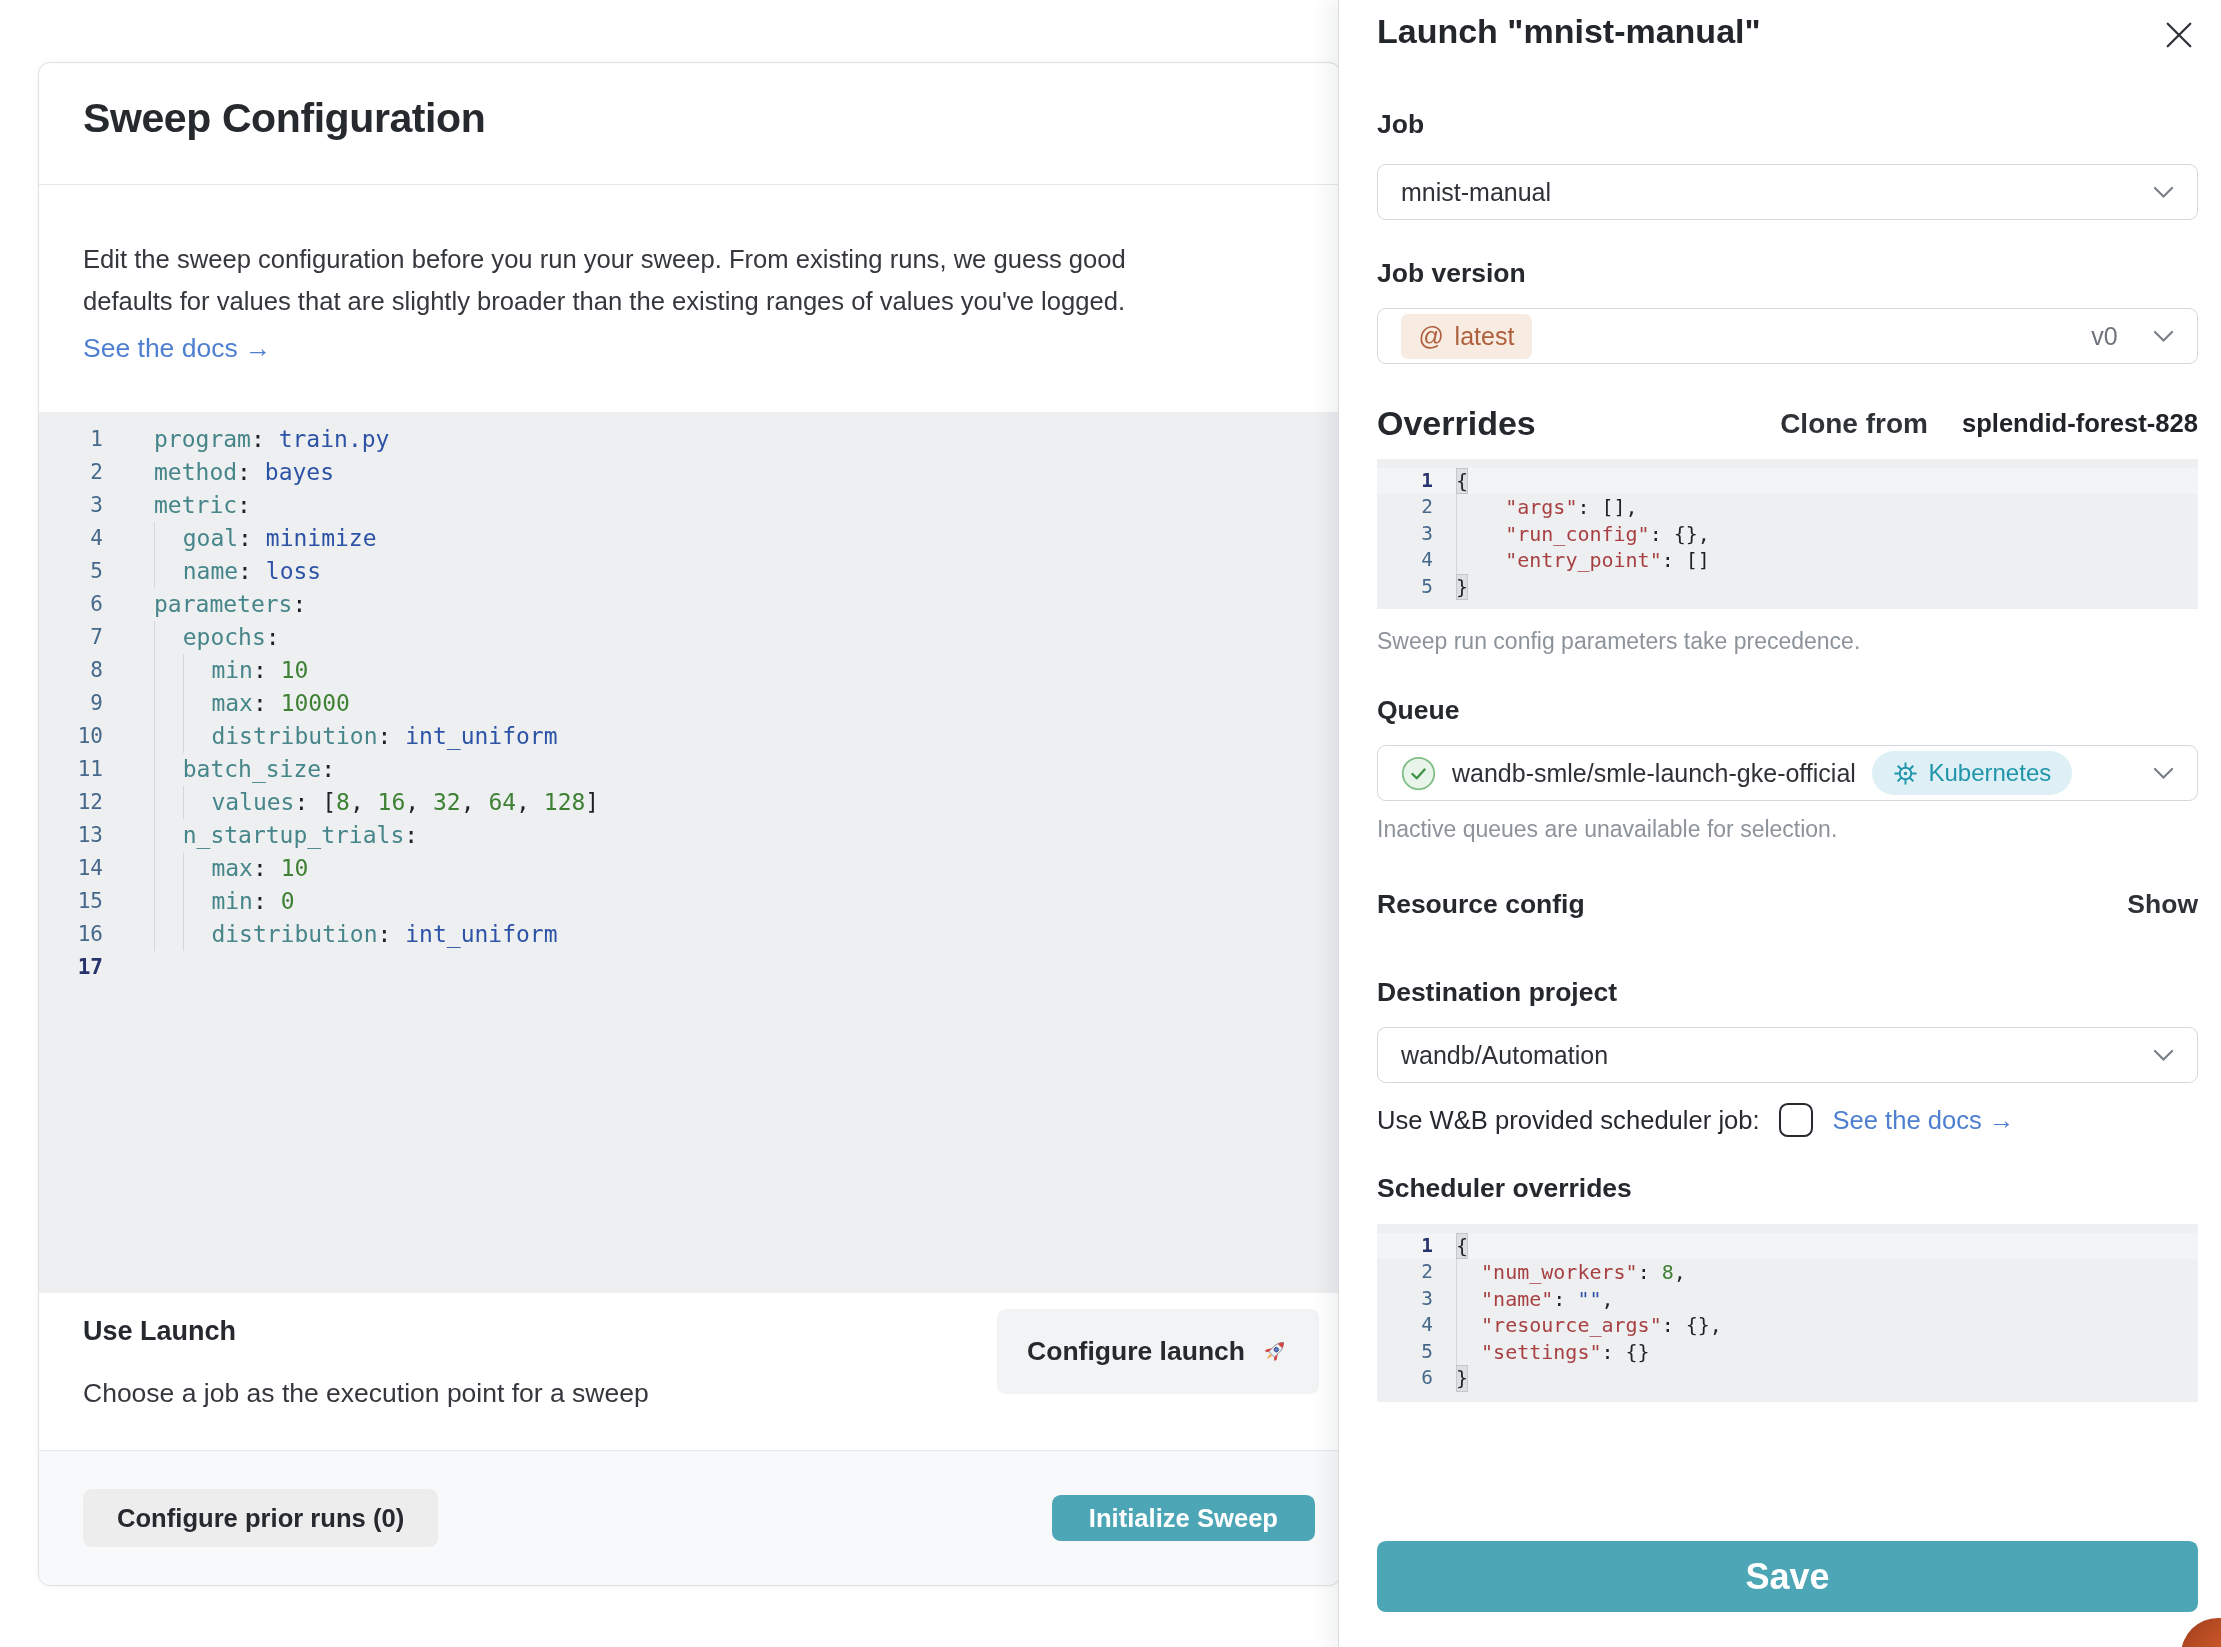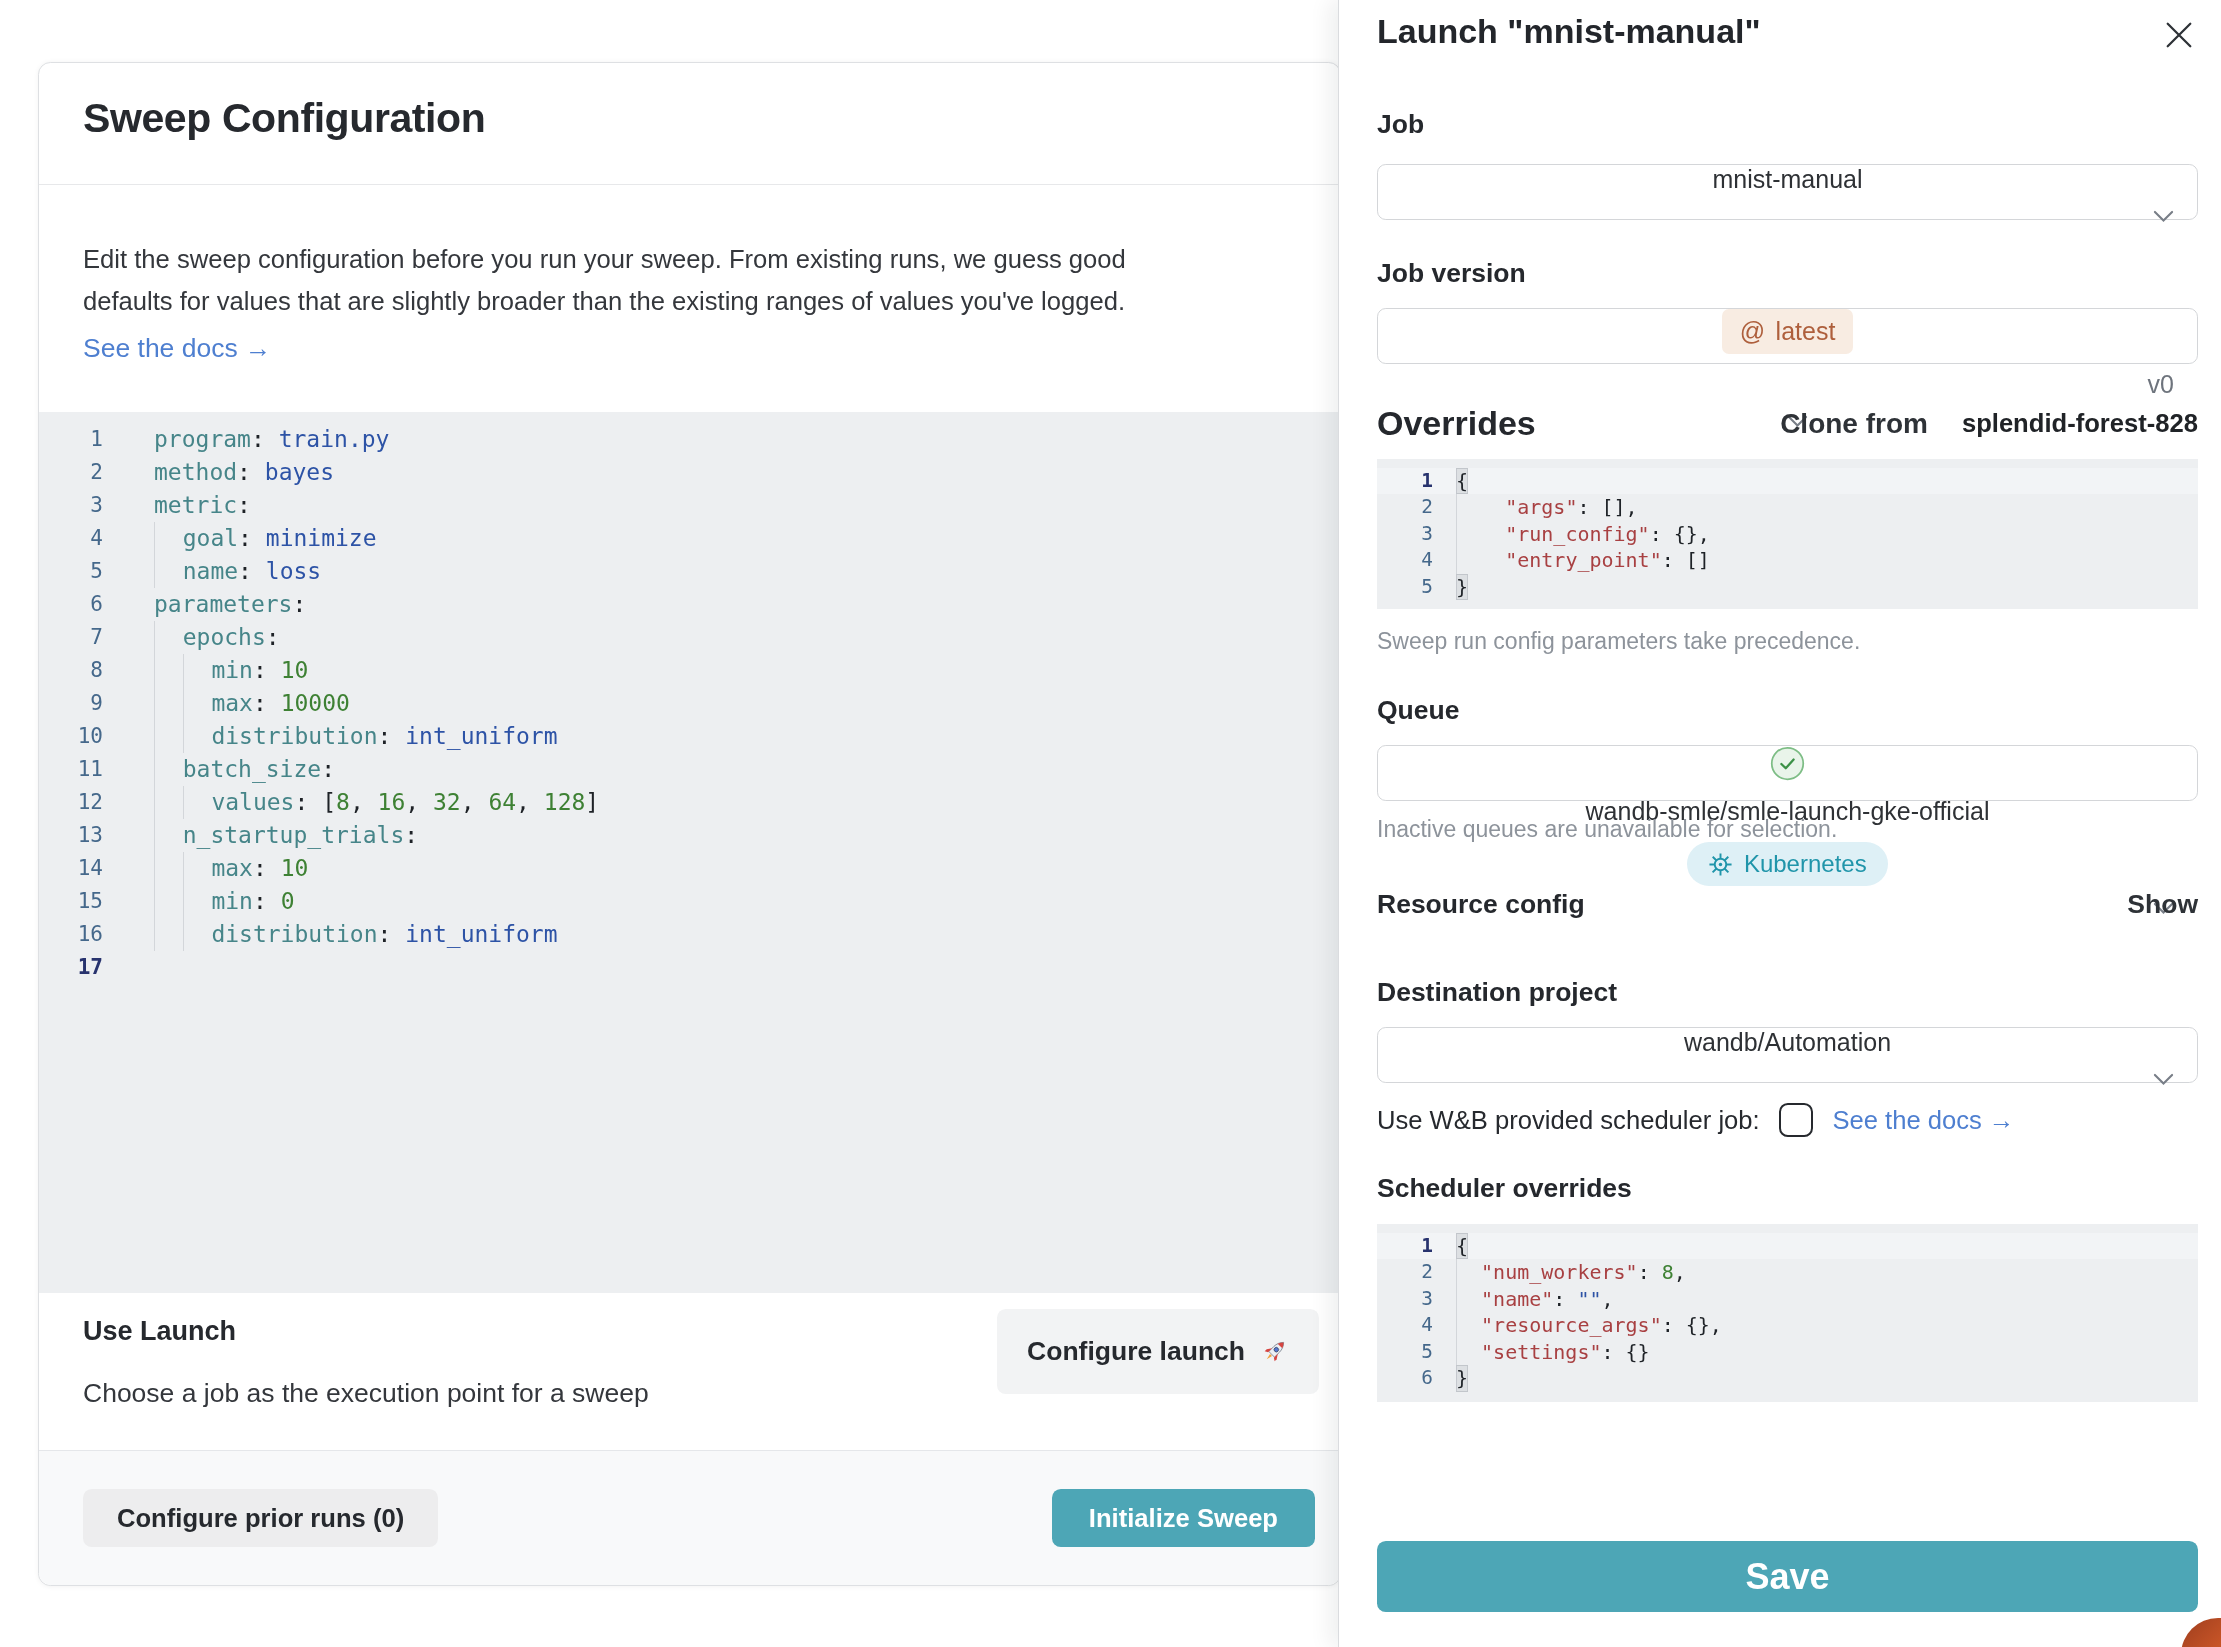--- a/index.html
+++ b/index.html
@@ -45,34 +45,34 @@
   .ul-heading{position:absolute;left:44px;top:1253px;font-size:27px;font-weight:700;color:#26292e;}
   .ul-desc{position:absolute;left:44px;top:1315px;font-size:26.5px;color:#34373c;}
   .configure-launch{position:absolute;right:21px;top:1246px;height:85px;padding:0 30px;
     background:#f2f3f4;border:none;border-radius:8.8px;font-size:26.5px;font-weight:600;color:#26292e;
     display:flex;align-items:center;gap:14px;cursor:pointer;font-family:inherit;}
   .card-footer{position:absolute;left:0;right:0;bottom:0;height:135px;background:#f8f9fa;
     border-top:0.9px solid #e5e7ea;border-radius:0 0 12.4px 12.4px;display:flex;align-items:center;
     justify-content:space-between;padding:0 25px 0 44px;box-sizing:border-box;}
   .btn-gray{height:58px;padding:0 34px;background:#ededee;border:none;border-radius:8.8px;
     font-size:25.6px;font-weight:600;color:#26292e;cursor:pointer;font-family:inherit;}
-  .btn-teal{height:58px;padding:0 37px;background:#4da6b6;border:none;border-radius:8.8px;
+  .btn-teal{height:46px;padding:0 37px;background:#4da6b6;border:none;border-radius:8.8px;
     font-size:25.6px;font-weight:600;color:#fff;cursor:pointer;font-family:inherit;}
 
   
   .drawer{position:absolute;left:1338px;top:0;width:883px;height:1648px;background:#fff;
     border-left:0.9px solid #dadcdf;box-shadow:-8.8px 0 21px rgba(21,24,31,.07);box-sizing:border-box;}
   .drawer-title{position:absolute;left:38px;top:12.4px;margin:0;font-size:34px;font-weight:700;color:#23262b;}
   .close-btn{position:absolute;right:21px;top:14px;width:42px;height:42px;background:none;border:none;
     display:flex;align-items:center;justify-content:center;cursor:pointer;}
   .lbl{position:absolute;left:38px;font-size:26.5px;font-weight:600;color:#25282d;}
   .job-lbl{top:109px}.jv-lbl{top:258px}.q-lbl{top:695px}.dest-lbl{top:977px}.so-lbl{top:1173px}
   .select{position:absolute;left:38px;right:23px;height:56px;border:0.9px solid #d4d6d9;border-radius:8.8px;
     background:#fff;display:flex;align-items:center;padding:0 23px;box-sizing:border-box;
-    font-size:25px;color:#2e3135;gap:16px;cursor:pointer;flex-direction:column;}
+    font-size:25px;color:#2e3135;gap:16px;cursor:pointer;}
   .job-select{top:164px}.jv-select{top:308px}.q-select{top:745px}.dest-select{top:1027px}
   .chev{margin-left:auto;display:flex;flex:none;}
   .jv-select .v0{margin-left:auto;color:#6e747d;}
   .jv-select .chev{margin-left:19.4px;}
   .badge-latest{background:#f8ece2;color:#ae5f3c;border-radius:7px;padding:8px 17.6px;font-size:25px;
     display:flex;align-items:center;gap:10.6px;}
   .pill{background:#def0f6;color:#2095aa;border-radius:881px;padding:8px 21px;font-size:24px;
     display:flex;align-items:center;gap:10.6px;flex:none;}
   .row{position:absolute;left:38px;right:23px;display:flex;align-items:center;}
   .ov-row{top:404px;}

